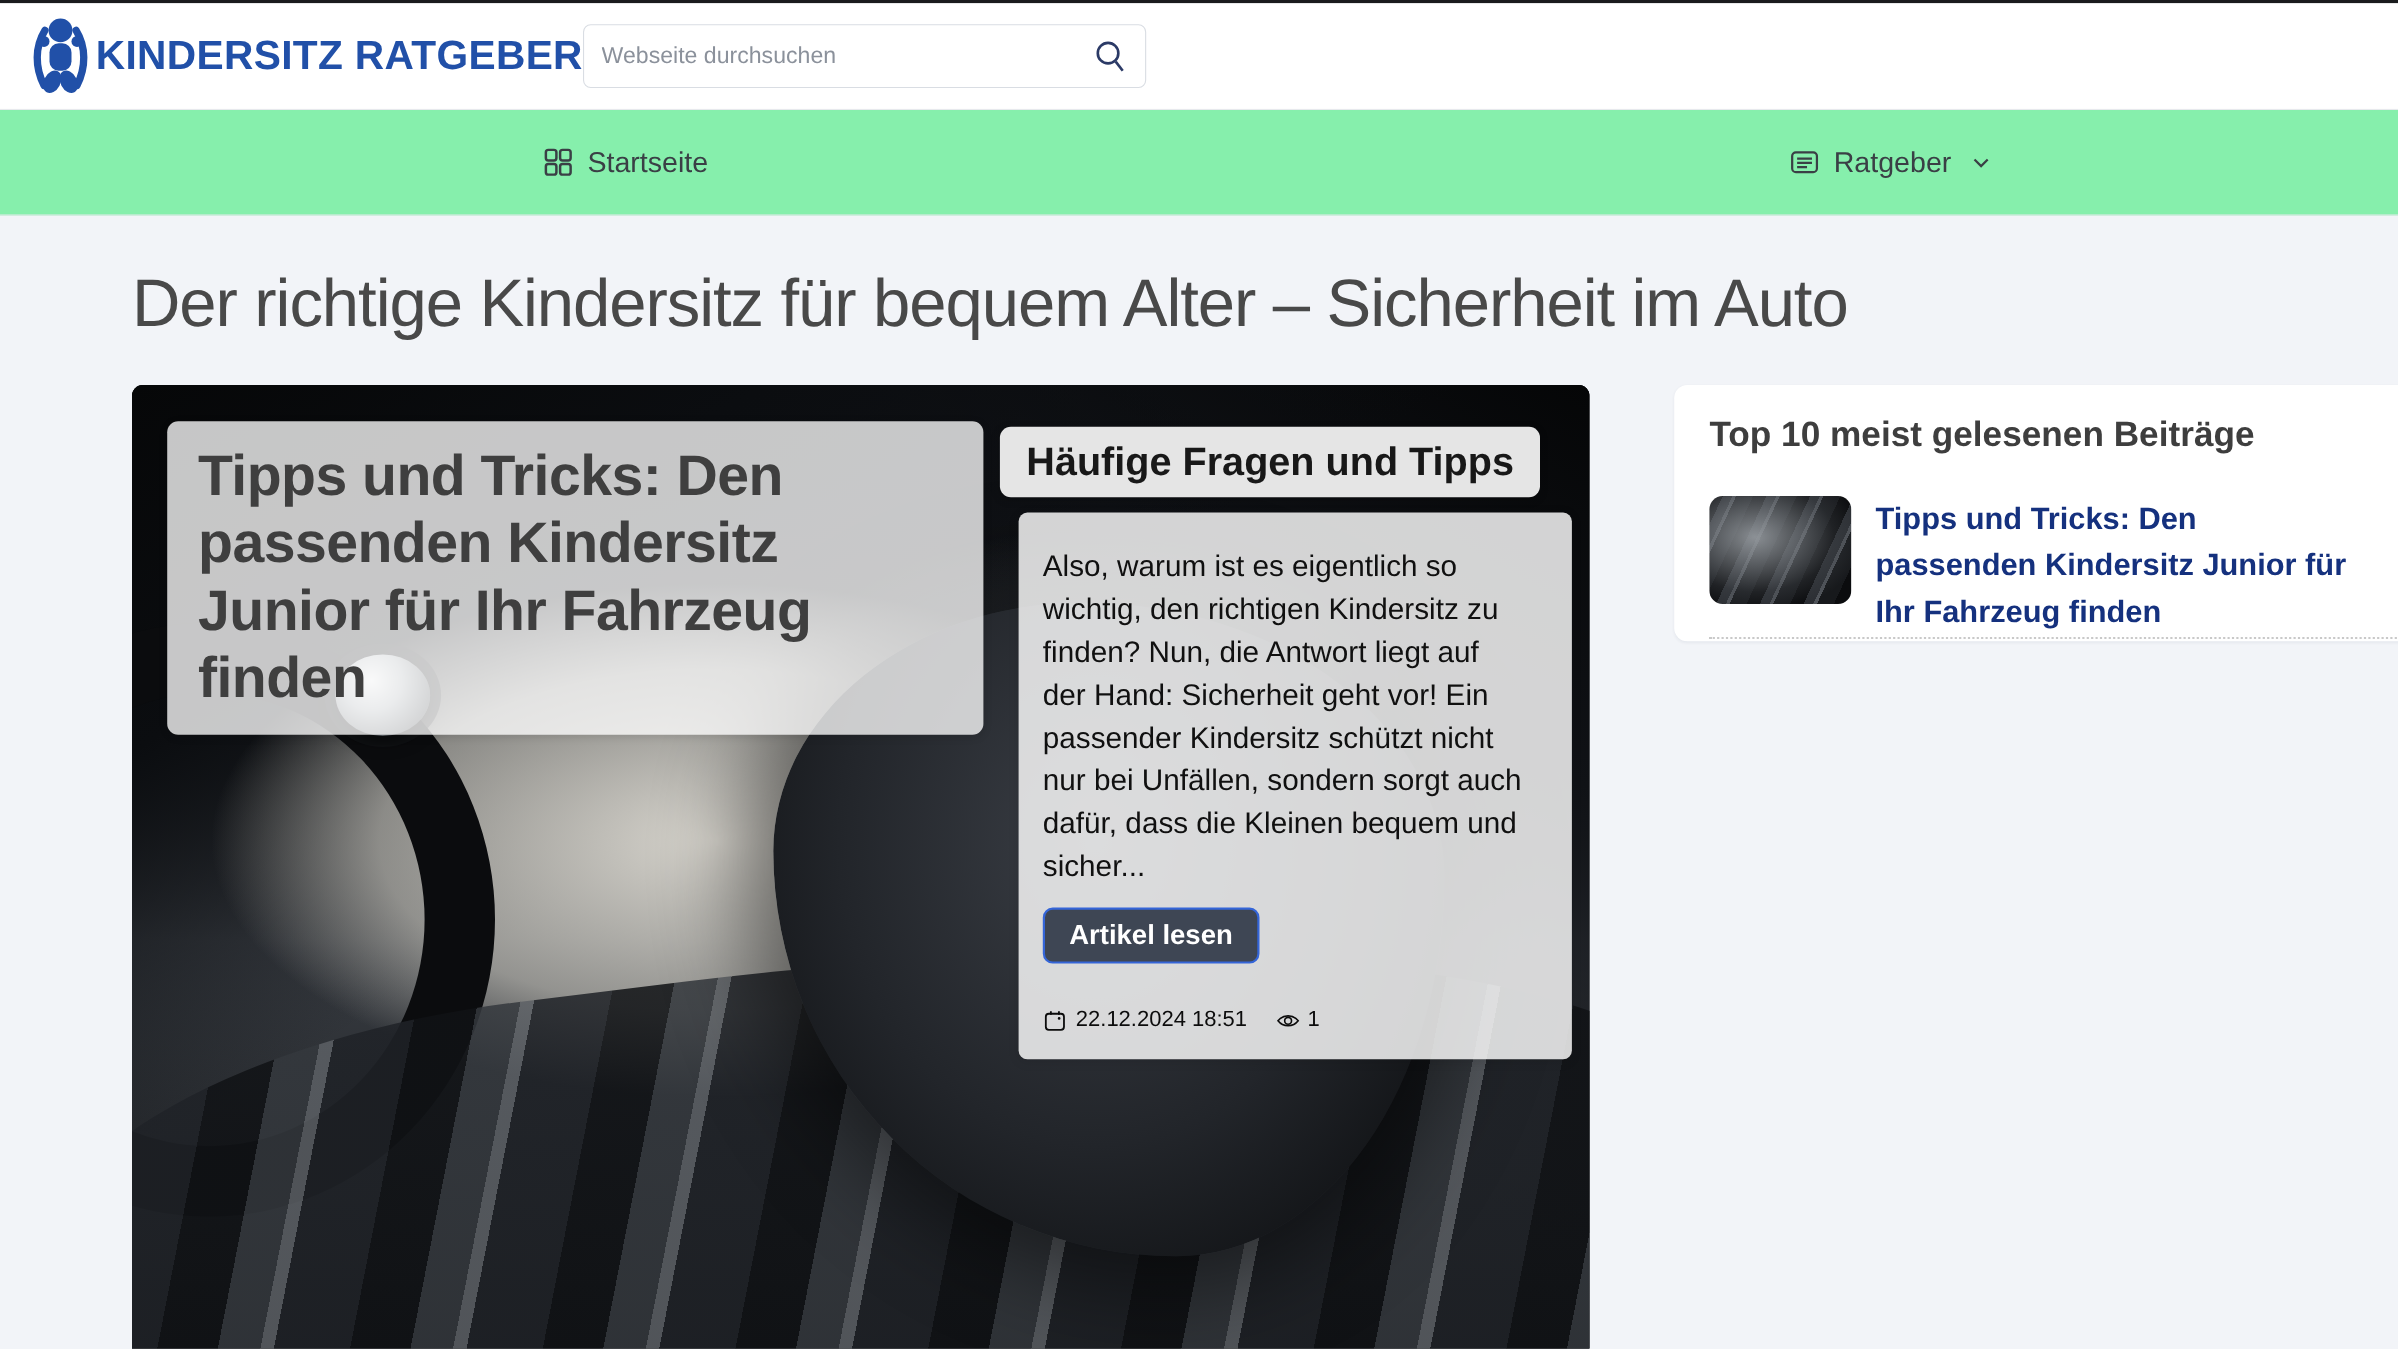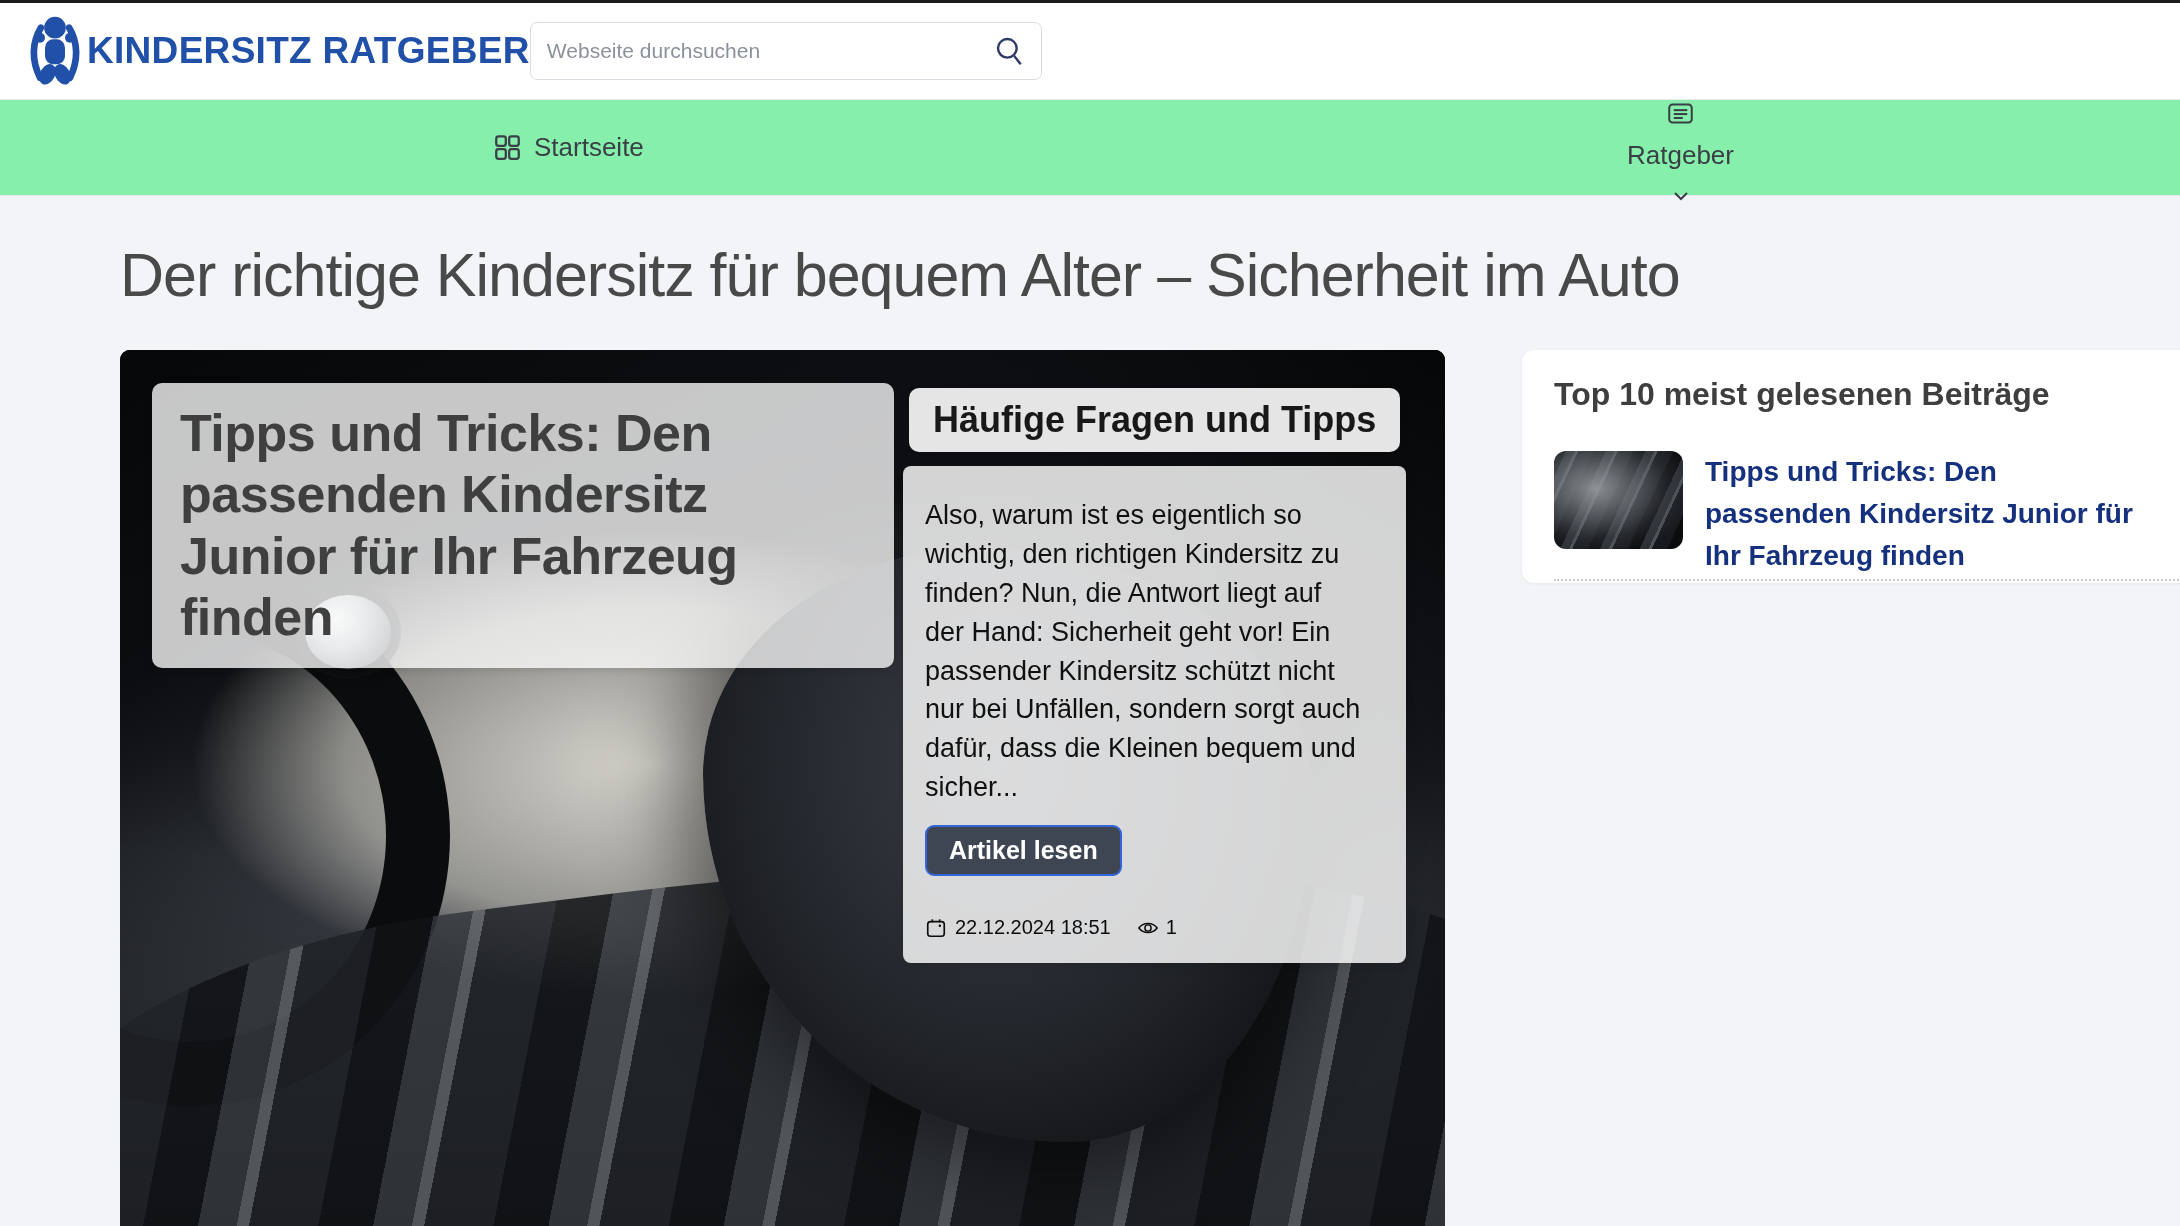--- a/index.html
+++ b/index.html
@@ -25,21 +25,21 @@
   .search input{width:100%;height:100%;border:1px solid #d9dde3;border-radius:7px;background:#fff;padding:0 60px 0 16px;font-size:21px;color:#333;font-family:inherit;outline:none;}
   .search input::placeholder{color:#8b919b;}
   .search .mag{position:absolute;right:16px;top:13px;width:32px;height:32px;color:#2b3a66;cursor:pointer;}
 
   
   .main-nav{height:96px;background:#86efac;border-bottom:1px solid #e7e9ed;position:relative;}
   .nav-item{position:absolute;top:0;height:100%;display:flex;align-items:center;gap:13px;font-size:26px;color:var(--nav-text);cursor:pointer;}
   .nav-item svg{width:27px;height:27px;flex:none;}
   .nav-item .chev{width:24px;height:24px;margin-left:2px;}
   .nav-start{left:494px;}
-  .nav-ratgeber{left:1627px;flex-direction:column;}
+  .nav-ratgeber{left:1627px;}
 
   
   .page-title{margin:44px 0 0 120px;font-size:61px;font-weight:400;color:var(--text-dark);letter-spacing:-1px;white-space:nowrap;}
   .content-row{display:flex;align-items:flex-start;gap:77px;padding-left:120px;margin-top:40px;}
 
   
   .hero{position:relative;flex:none;width:1325px;height:900px;border-radius:10px;overflow:hidden;background:#101215;}
   .hero-bg{position:absolute;inset:0;background:
      radial-gradient(ellipse 48% 36% at 40% 46%, rgba(224,221,213,.95), rgba(187,185,178,.7) 48%, rgba(150,150,146,0) 72%),
      radial-gradient(ellipse 30% 22% at 66% 30%, rgba(105,112,120,.5), rgba(105,112,120,0) 70%),
@@ -58,21 +58,21 @@
      background:radial-gradient(ellipse at 48% 36%, #3a3e45, #22252a 52%, #141619 78%, #0d0e10);
      box-shadow:0 0 80px 30px rgba(0,0,0,.45);}
 
   .hero-title-box{position:absolute;z-index:5;left:32px;top:33px;width:742px;padding:20px 28px;
      background:rgba(252,252,252,.78);border-radius:10px;box-shadow:0 2px 8px rgba(0,0,0,.12);cursor:pointer;}
   .hero-title-box h2{font-size:52px;line-height:1.18;font-weight:bold;color:#3f3f3f;letter-spacing:-.5px;}
 
   .hero-tab{position:absolute;z-index:5;left:789px;top:38px;background:#e5e5e5;border-radius:10px;
      padding:11px 24px;font-size:36px;font-weight:bold;color:#181818;box-shadow:0 2px 8px rgba(0,0,0,.18);cursor:pointer;white-space:nowrap;}
 
-  .excerpt-box{position:absolute;z-index:5;left:783px;top:116px;width:503px;
+  .excerpt-box{position:absolute;z-index:5;left:806px;top:116px;width:503px;
      background:rgba(250,250,250,.84);border-radius:8px;padding:30px 43px 24px 22px;box-shadow:0 2px 10px rgba(0,0,0,.10);}
   .excerpt-box p{font-size:27px;line-height:1.44;color:#101010;}
   .read-btn{display:inline-block;margin-top:18px;padding:9px 22px;background:var(--btn-bg);
      border:2px solid var(--btn-border);border-radius:9px;color:#fff;font-size:25px;font-weight:bold;
      font-family:inherit;cursor:pointer;}
   .meta-row{display:flex;align-items:center;margin-top:40px;font-size:20px;color:#0c0c0c;}
   .meta-row svg{width:22px;height:22px;flex:none;color:#0c0c0c;}
   .meta-date{margin-left:8px;}
   .meta-eye{margin-left:26px;}
   .meta-views{margin-left:7px;}

